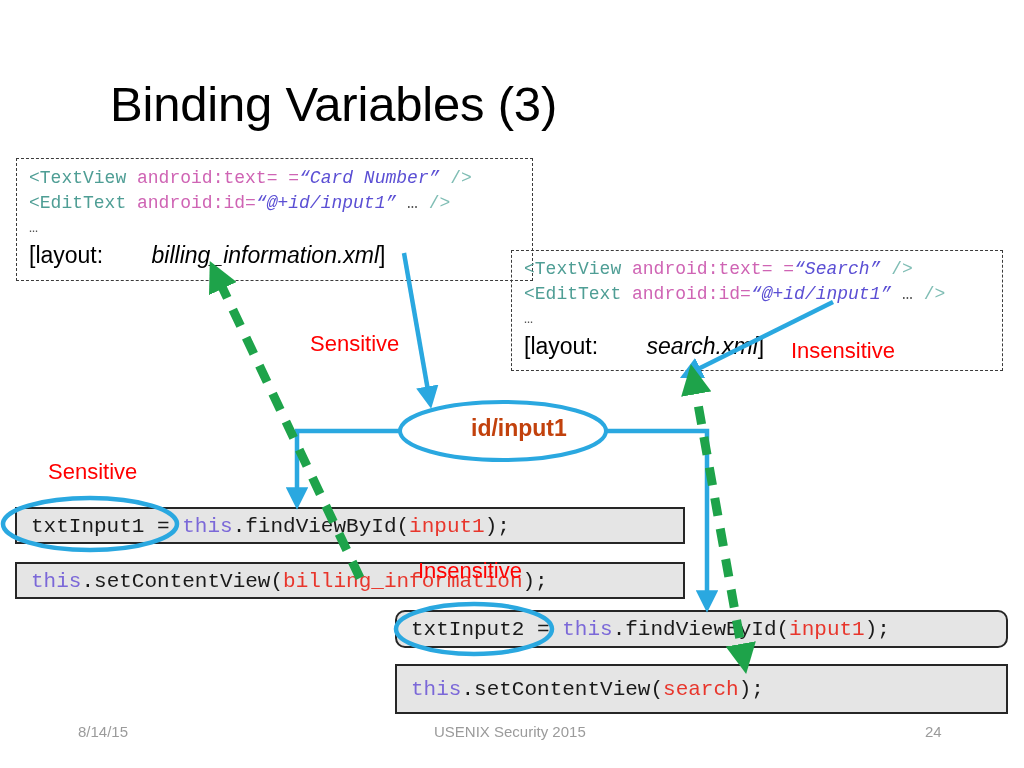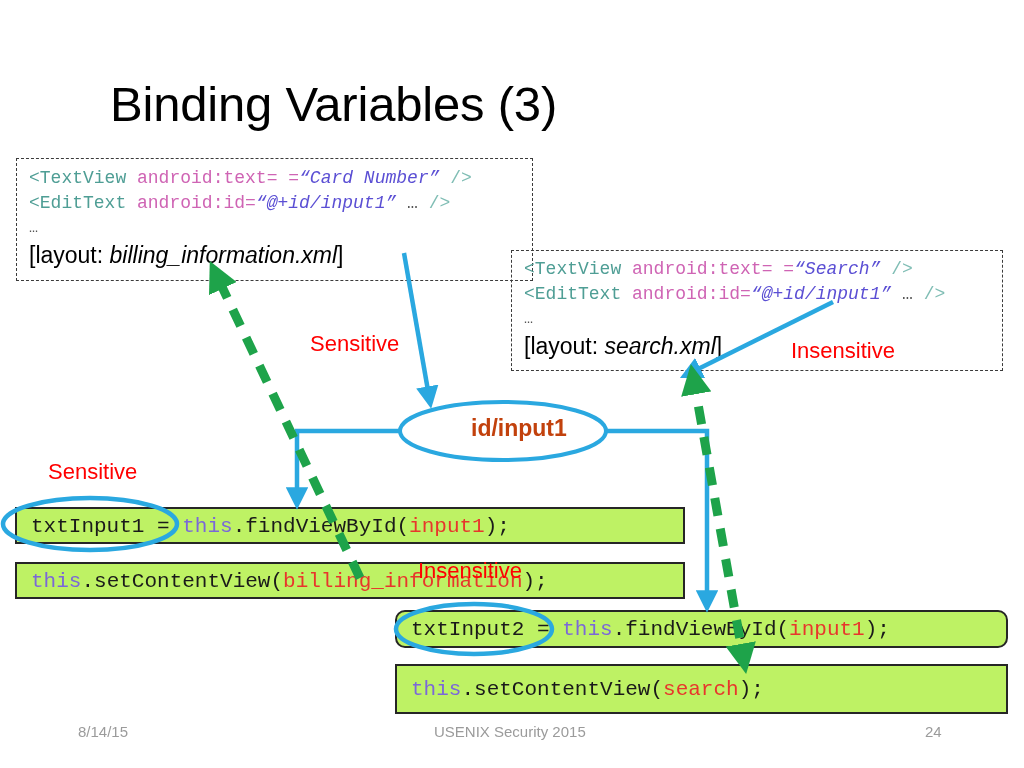--- a/index.html
+++ b/index.html
@@ -54,40 +54,40 @@
   .ell{color:#555;}
 
   .layoutline{
     position:absolute;left:12px;
     font-family:"Liberation Sans", sans-serif;
     font-size:23px;color:#000;
     white-space:nowrap;
   }
   #xmlbox-billing .layoutline{top:83px;}
   #xmlbox-search .layoutline{top:82px;}
-  .layoutline i{font-style:italic;}
+  .layoutline i{font-style:italic;margin-left:42px;}
 
   
   .redlabel{
     position:absolute;
     color:#ff0000;
     font-size:22px;
     font-family:"Liberation Sans", sans-serif;
     white-space:nowrap;
   }
   #label-sensitive-top{left:310px;top:331px;}
   #label-sensitive-left{left:48px;top:459px;}
   #label-insensitive-right{left:791px;top:338px;}
   #label-insensitive-mid{left:418px;top:558px;}
 
   
   .javabox{
     position:absolute;
     border:2px solid #262626;
-    background:#bef264;
+    background:#e5e5e5;
     box-sizing:border-box;
   }
   .javabox .jcode{
     position:absolute;left:14px;top:50%;
     transform:translateY(-50%);
     font-family:"Liberation Mono","DejaVu Sans Mono",monospace;
     font-size:21px;
     white-space:pre;
     color:#1a1a1a;
   }

